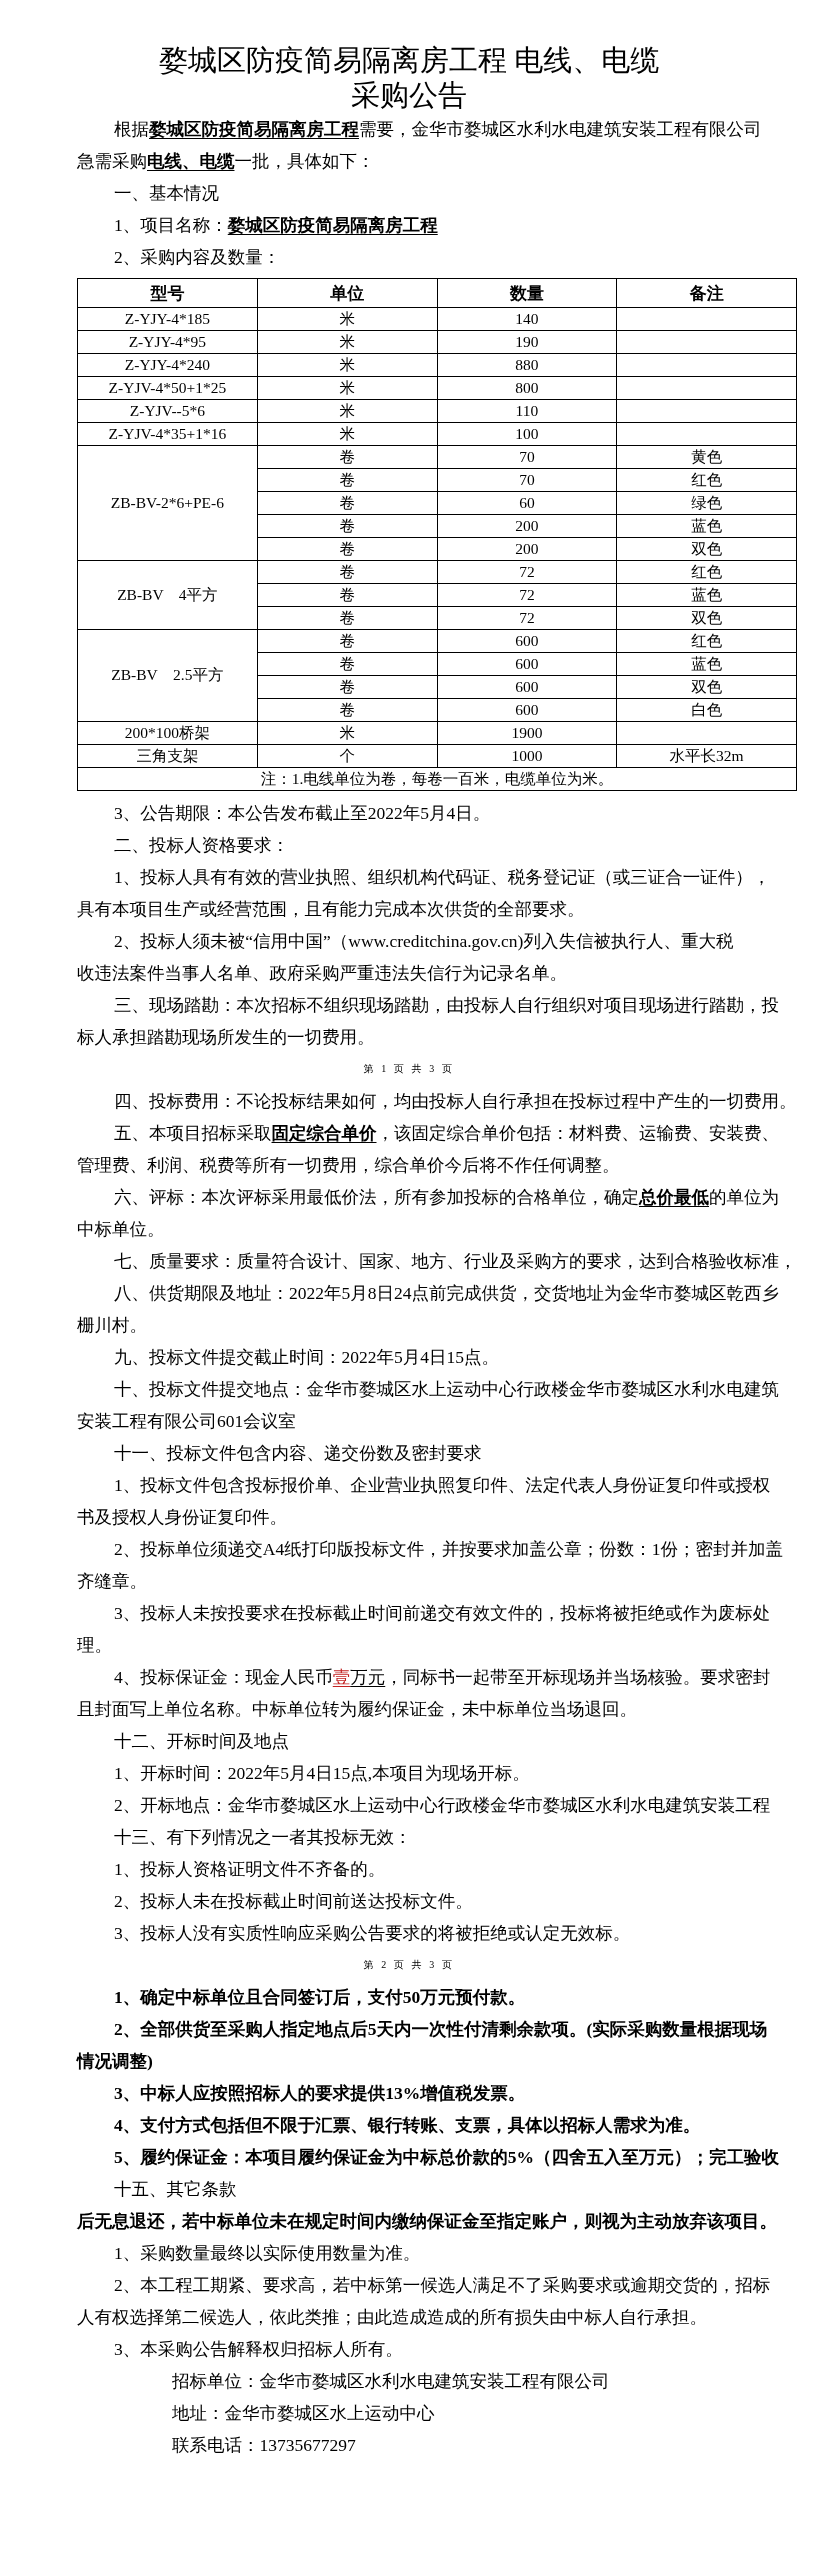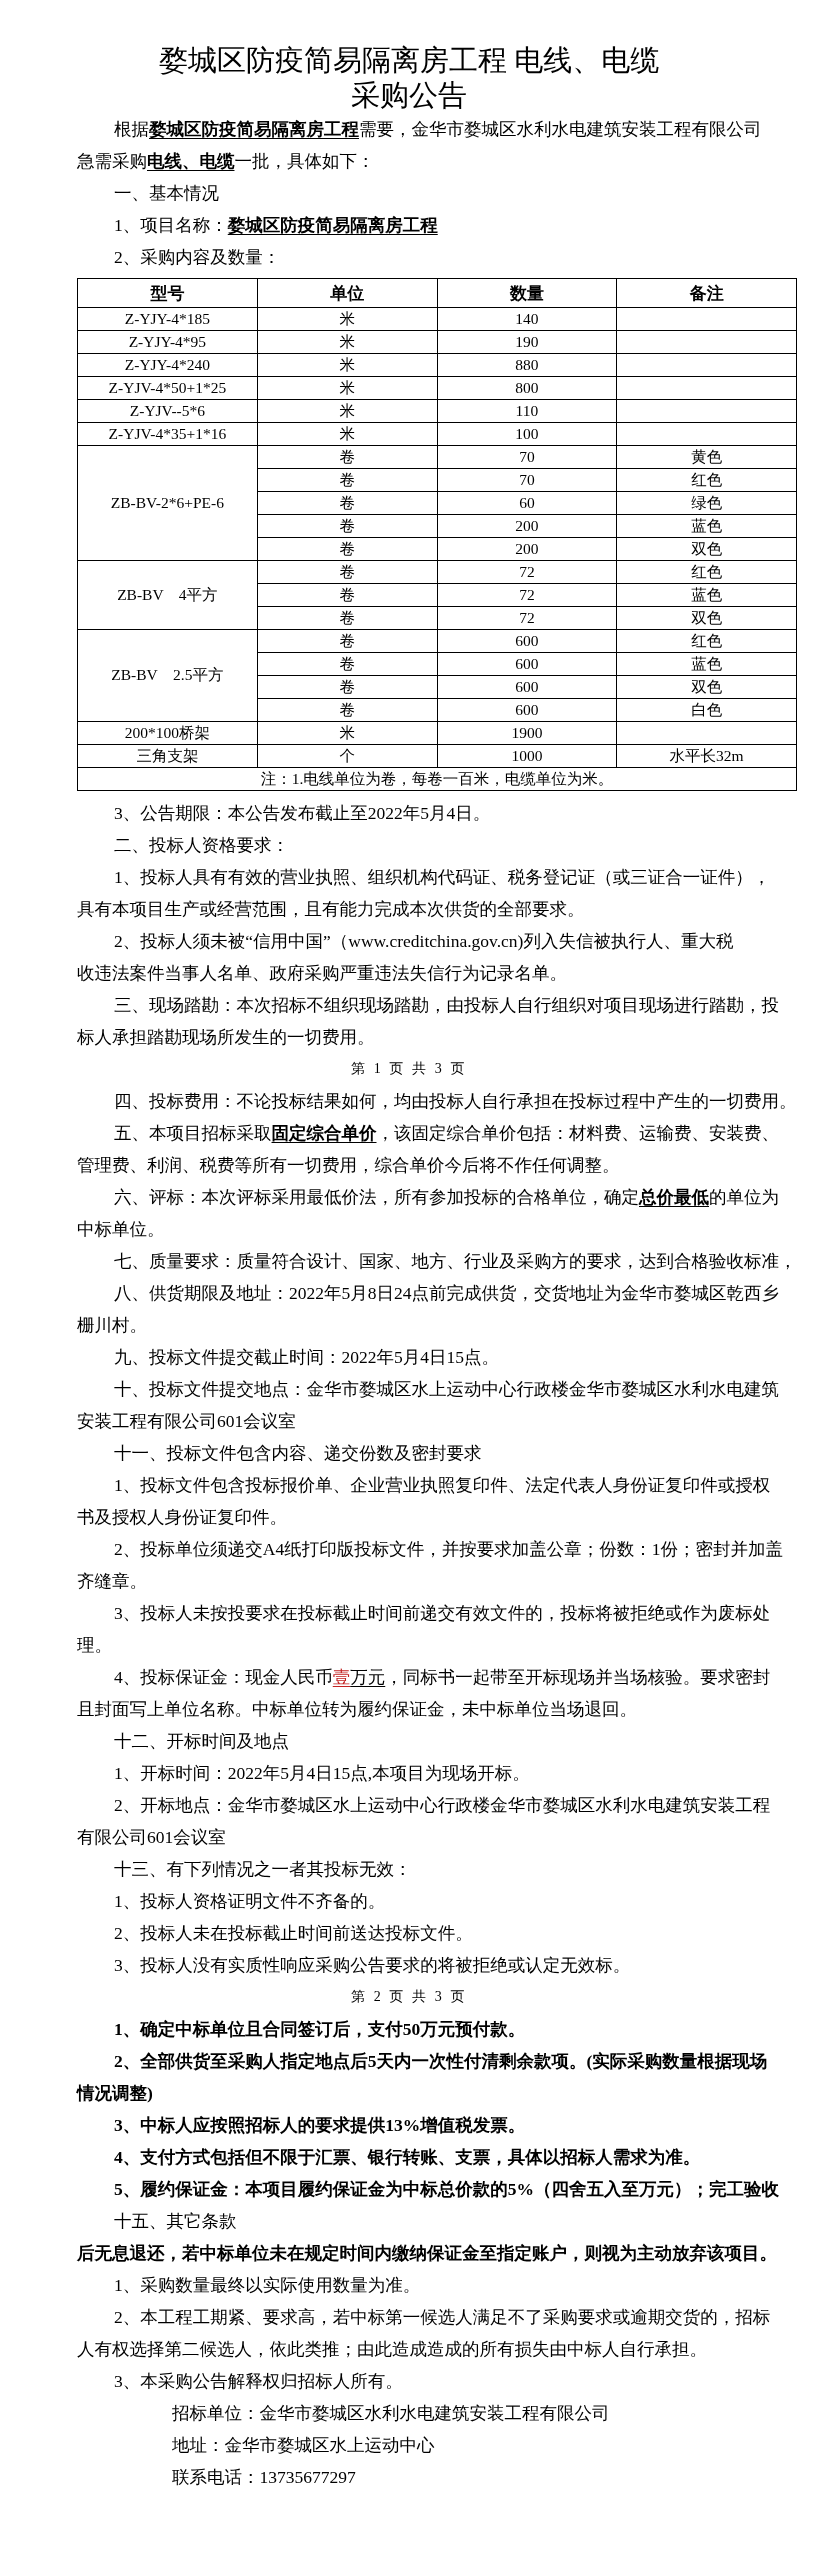--- a/index.html
+++ b/index.html
@@ -8,21 +8,21 @@
     width:818px; height:3083px; box-sizing:border-box;
     background:#ffffff; color:#000;
     padding:43px 77px 0 77px;
     font-family:"Liberation Serif","DejaVu Serif",serif;
     font-size:17.5px;
   }
   .title { text-align:center; font-weight:normal; font-size:29px; line-height:35px; height:35px; white-space:nowrap; }
   .ln { line-height:32px; height:32px; white-space:nowrap; }
   .ind { text-indent:37px; }
   .ct { padding-left:95px; }
-  .pg { text-align:center; font-size:14px; letter-spacing:2.6px; }
+  .pg { text-align:center; font-size:10px; letter-spacing:2.6px; }
   .b { font-weight:bold; }
   .bu { font-weight:bold; text-decoration:underline; text-underline-offset:3.1px; }
   .u { text-decoration:underline; text-underline-offset:3.1px; }
   .red { color:#c32222; }
   table.spec {
     border-collapse:collapse; table-layout:fixed;
     width:720px; margin:5.2px 0 6.2px 0;
     border:1px solid #000;
   }
   table.spec th, table.spec td {
@@ -207,21 +207,20 @@
   <div class="ln">书及授权人身份证复印件。</div>
   <div class="ln ind">2、投标单位须递交A4纸打印版投标文件，并按要求加盖公章；份数：1份；密封并加盖</div>
   <div class="ln">齐缝章。</div>
   <div class="ln ind">3、投标人未按投要求在投标截止时间前递交有效文件的，投标将被拒绝或作为废标处</div>
   <div class="ln">理。</div>
   <div class="ln ind"><span>4、投标保证金：现金人民币</span><span class="u red">壹</span><span class="u">万元</span><span>，同标书一起带至开标现场并当场核验。要求密封</span></div>
   <div class="ln">且封面写上单位名称。中标单位转为履约保证金，未中标单位当场退回。</div>
   <div class="ln ind">十二、开标时间及地点</div>
   <div class="ln ind">1、开标时间：2022年5月4日15点,本项目为现场开标。</div>
   <div class="ln ind">2、开标地点：金华市婺城区水上运动中心行政楼金华市婺城区水利水电建筑安装工程</div>
-  <div class="ln">有限公司601会议室</div>
   <div class="ln ind">十三、有下列情况之一者其投标无效：</div>
   <div class="ln ind">1、投标人资格证明文件不齐备的。</div>
   <div class="ln ind">2、投标人未在投标截止时间前送达投标文件。</div>
   <div class="ln ind">3、投标人没有实质性响应采购公告要求的将被拒绝或认定无效标。</div>
 
   <div class="ln pg">第 2 页 共 3 页</div>
 
   <div class="ln ind b">1、确定中标单位且合同签订后，支付50万元预付款。</div>
   <div class="ln ind b">2、全部供货至采购人指定地点后5天内一次性付清剩余款项。(实际采购数量根据现场</div>
   <div class="ln b">情况调整)</div>

